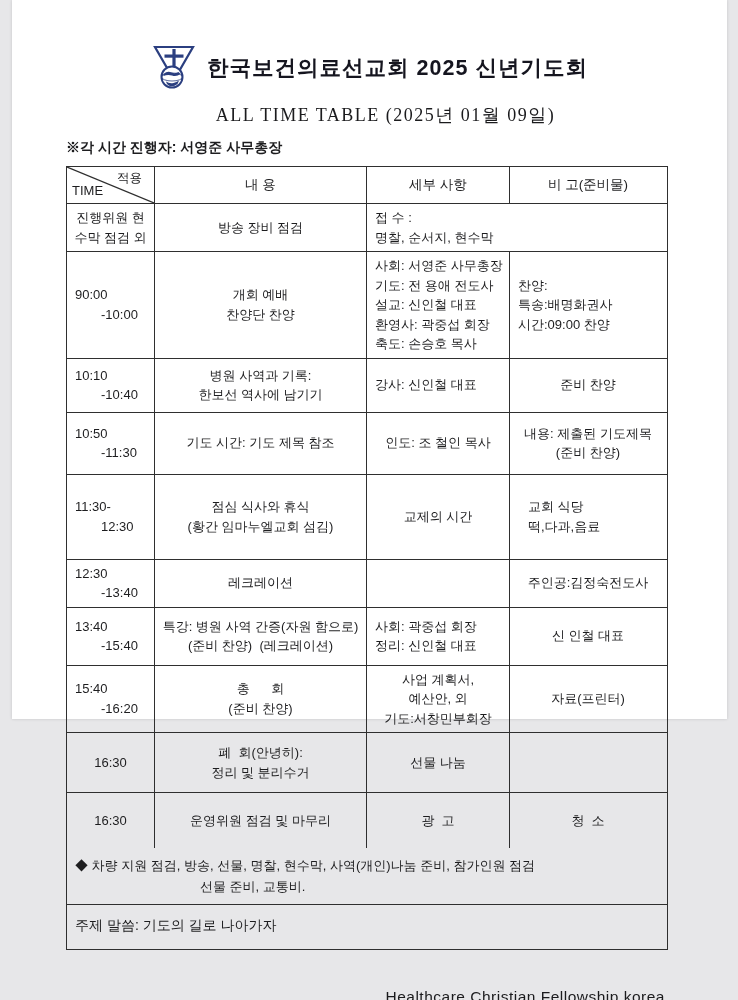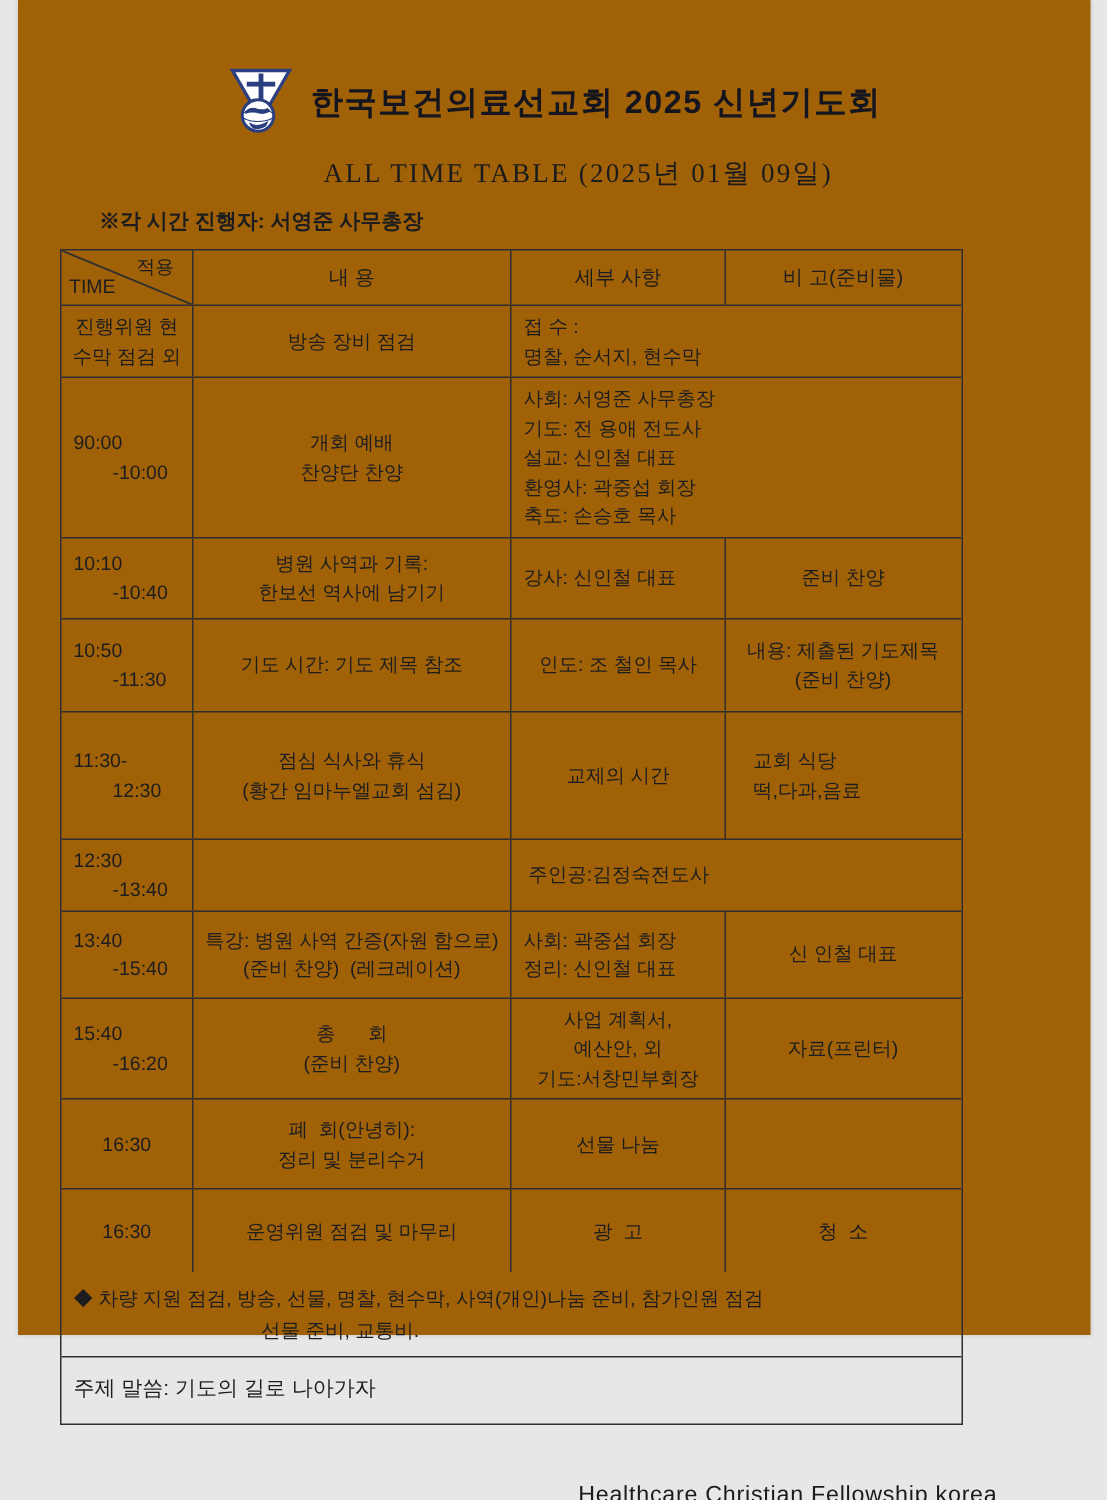--- a/index.html
+++ b/index.html
@@ -5,22 +5,22 @@
   * { margin:0; padding:0; box-sizing:border-box; }
   html,body { width:738px; height:1000px; overflow:hidden; }
   body {
     background:#e7e7e9;
     font-family:"Liberation Sans", sans-serif;
     color:#1d1d1f;
     position:relative;
   }
   .page {
     position:absolute; left:12px; top:0;
-    width:715px; height:890px;
-    background:#a16207;
+    width:715px; height:719px;
+    background:#ffffff;
     box-shadow:0 0 3px rgba(0,0,0,.15);
   }
   
   .title-row {
     display:flex; align-items:center; justify-content:center;
     gap:10px; padding-top:44px;
   }
   .logo { width:46px; height:46px; flex:0 0 auto; }
   .org-title {
     font-size:21.5px; font-weight:bold; letter-spacing:1px;
@@ -32,21 +32,21 @@
     font-size:18px; letter-spacing:1.5px; color:#1b1b1d;margin-left:32px;
   }
   .scripture-row {
     display:flex; align-items:baseline;
     margin:12px 0 0 54px; gap:36px;
   }
   .scripture { font-size:15px; font-weight:bold; }
   .host-note { font-size:14px; font-weight:bold; }
   
   .timetable {
-    margin:9px 0 0 28px;
+    margin:9px 0 0 54px;
     width:602px;
     border:1.5px solid #2f2f2f;
     font-size:13px;
   }
   .trow {
     display:grid;
     grid-template-columns:88px 212px 143px 156px;
     border-bottom:1px solid #2f2f2f;
   }
   .trow:last-child { border-bottom:none; }
@@ -149,20 +149,25 @@
             <div class="cell-line">개회 예배</div>
             <div class="cell-line line2">찬양단 찬양</div>
           </div>
           <div class="tcell al-l">
             <div class="cell-line">사회: 서영준 사무총장</div>
             <div class="cell-line line2">기도: 전 용애 전도사</div>
             <div class="cell-line line2">설교: 신인철 대표</div>
             <div class="cell-line line2">환영사: 곽중섭 회장</div>
             <div class="cell-line line2">축도: 손승호 목사</div>
           </div>
+          <div class="tcell al-l">
+            <div class="cell-line">찬양:</div>
+            <div class="cell-line line2">특송:배명화권사</div>
+            <div class="cell-line line2">시간:09:00 찬양</div>
+          </div>
         </div>
         <div class="trow" style="min-height: 54px;">
           <div class="tcell al-l time-cell two">
             <div class="cell-line">10:10</div>
             <div class="cell-line line2">-10:40</div>
           </div>
           <div class="tcell al-c">
             <div class="cell-line">병원 사역과 기록:</div>
             <div class="cell-line line2">한보선 역사에 남기기</div>
           </div>
@@ -203,20 +208,23 @@
           </div>
           <div class="tcell al-li">
             <div class="cell-line">교회 식당</div>
             <div class="cell-line line2">떡,다과,음료</div>
           </div>
         </div>
         <div class="trow" style="min-height: 47px;">
           <div class="tcell al-l time-cell two">
             <div class="cell-line">12:30</div>
             <div class="cell-line line2">-13:40</div>
+          </div>
+          <div class="tcell al-c">
+            <div class="cell-line">레크레이션</div>
           </div>
           <div class="tcell al-c"></div>
           <div class="tcell al-c">
             <div class="cell-line">주인공:김정숙전도사</div>
           </div>
         </div>
         <div class="trow" style="min-height: 58px;">
           <div class="tcell al-l time-cell two">
             <div class="cell-line">13:40</div>
             <div class="cell-line line2">-15:40</div>

